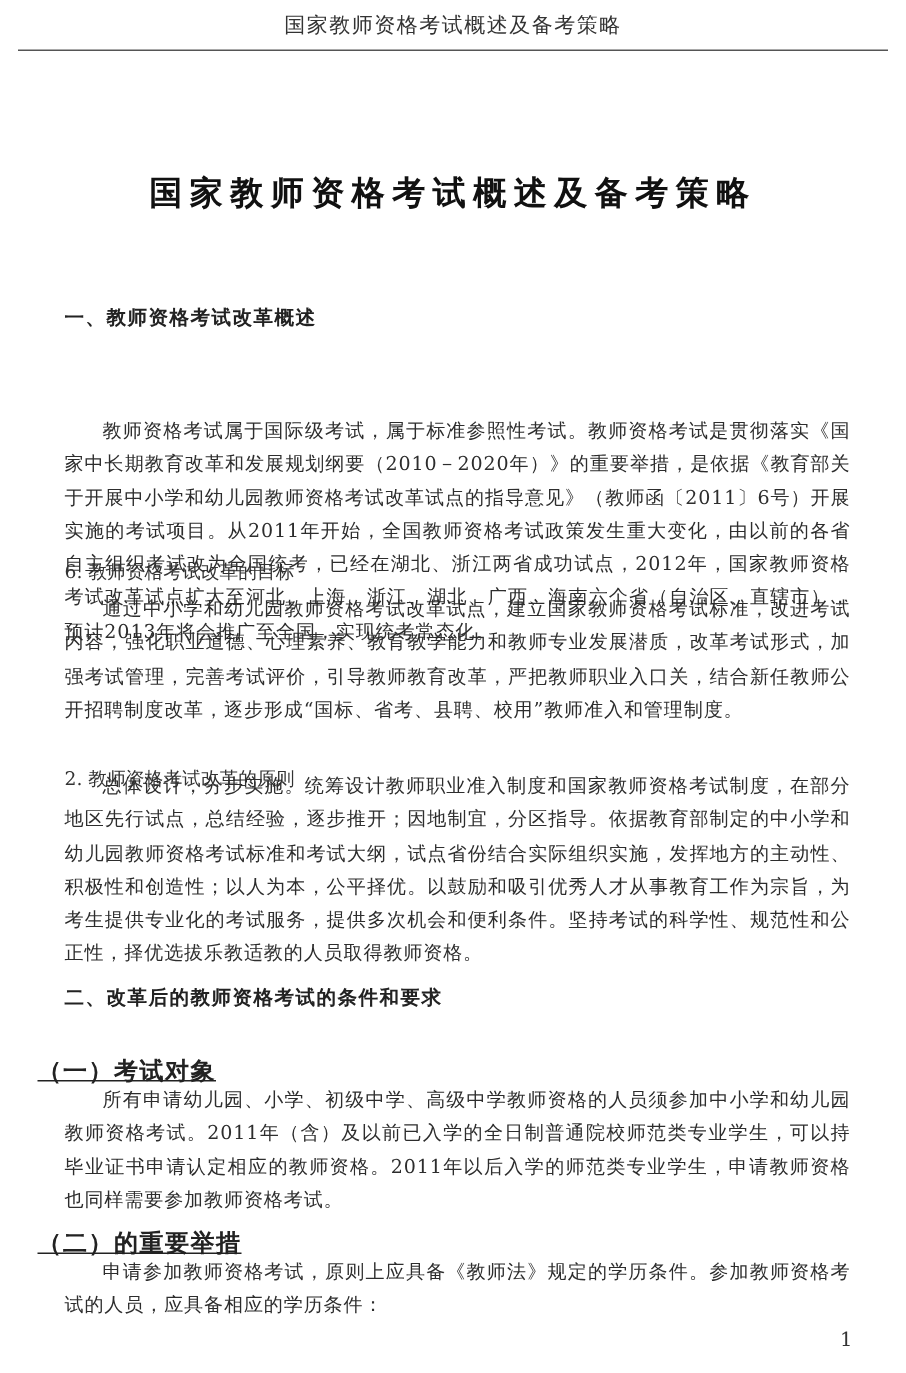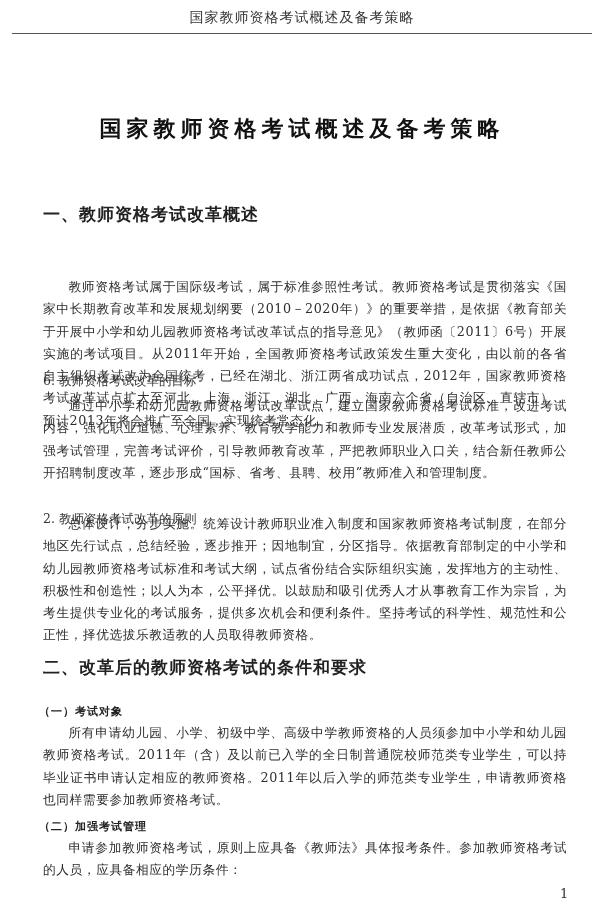--- a/index.html
+++ b/index.html
@@ -12,23 +12,23 @@
     border-bottom: 1px solid #555;
     text-align: center; font-size: 14px; line-height: 34px; letter-spacing: 1px; color: #333;
   }
   .doc-title {
     position: absolute; left: 0; right: 0; top: 114px; text-align: center;
     font-family: "DejaVu Sans", "Liberation Sans", sans-serif;
     font-size: 22px; font-weight: bold; letter-spacing: 5px; color: #111;
   }
   .h1 {
     position: absolute; left: 43px; font-family: "DejaVu Sans", "Liberation Sans", sans-serif;
-    font-size: 17px; font-weight: bold; letter-spacing: 1px; color: #222;
+    font-size: 13px; font-weight: bold; letter-spacing: 1px; color: #222;
   }
-  .h2 { position: absolute; left: 39px; font-size: 11px; font-weight: bold; color: #222; letter-spacing: 1px; }
+  .h2 { position: absolute; left: 25px; font-size: 16px; font-weight: bold; color: #222; letter-spacing: 1px; text-decoration: underline; }
   .h3 { position: absolute; left: 43px; font-size: 12.5px; color: #333; }
   .para {
     position: absolute; left: 43px; width: 524px;
     font-size: 12.7px; line-height: 22.3px; text-align: justify; text-indent: 2em; color: #2d2d2d;
     letter-spacing: 0.6px;
   }
   .page-number {
     position: absolute; left: 560px; top: 886px; font-size: 13px; color: #333;
   }
 </style>
@@ -50,17 +50,17 @@
 <div class="h3" style="top:491px;margin-top:20px;">2. 教师资格考试改革的原则</div>
 
 <div class="para" style="top:513px;">总体设计，分步实施。统筹设计教师职业准入制度和国家教师资格考试制度，在部分地区先行试点，总结经验，逐步推开；因地制宜，分区指导。依据教育部制定的中小学和幼儿园教师资格考试标准和考试大纲，试点省份结合实际组织实施，发挥地方的主动性、积极性和创造性；以人为本，公平择优。以鼓励和吸引优秀人才从事教育工作为宗旨，为考生提供专业化的考试服务，提供多次机会和便利条件。坚持考试的科学性、规范性和公正性，择优选拔乐教适教的人员取得教师资格。</div>
 
 <div class="h1" style="top:656px;">二、改革后的教师资格考试的条件和要求</div>
 
 <div class="h2" style="top:704px;">（一）考试对象</div>
 
 <div class="para" style="top:722px;">所有申请幼儿园、小学、初级中学、高级中学教师资格的人员须参加中小学和幼儿园教师资格考试。2011年（含）及以前已入学的全日制普通院校师范类专业学生，可以持毕业证书申请认定相应的教师资格。2011年以后入学的师范类专业学生，申请教师资格也同样需要参加教师资格考试。</div>
 
-<div class="h2" style="top:819px;">（二）加强考试管理</div>
+<div class="h2" style="top:819px;">（二）的重要举措</div>
 
-<div class="para" style="top:837px;">申请参加教师资格考试，原则上应具备《教师法》具体报考条件。参加教师资格考试的人员，应具备相应的学历条件：</div>
+<div class="para" style="top:837px;">申请参加教师资格考试，原则上应具备《教师法》规定的学历条件。参加教师资格考试的人员，应具备相应的学历条件：</div>
 
 <div class="page-number">1</div>
 
 </body></html>

